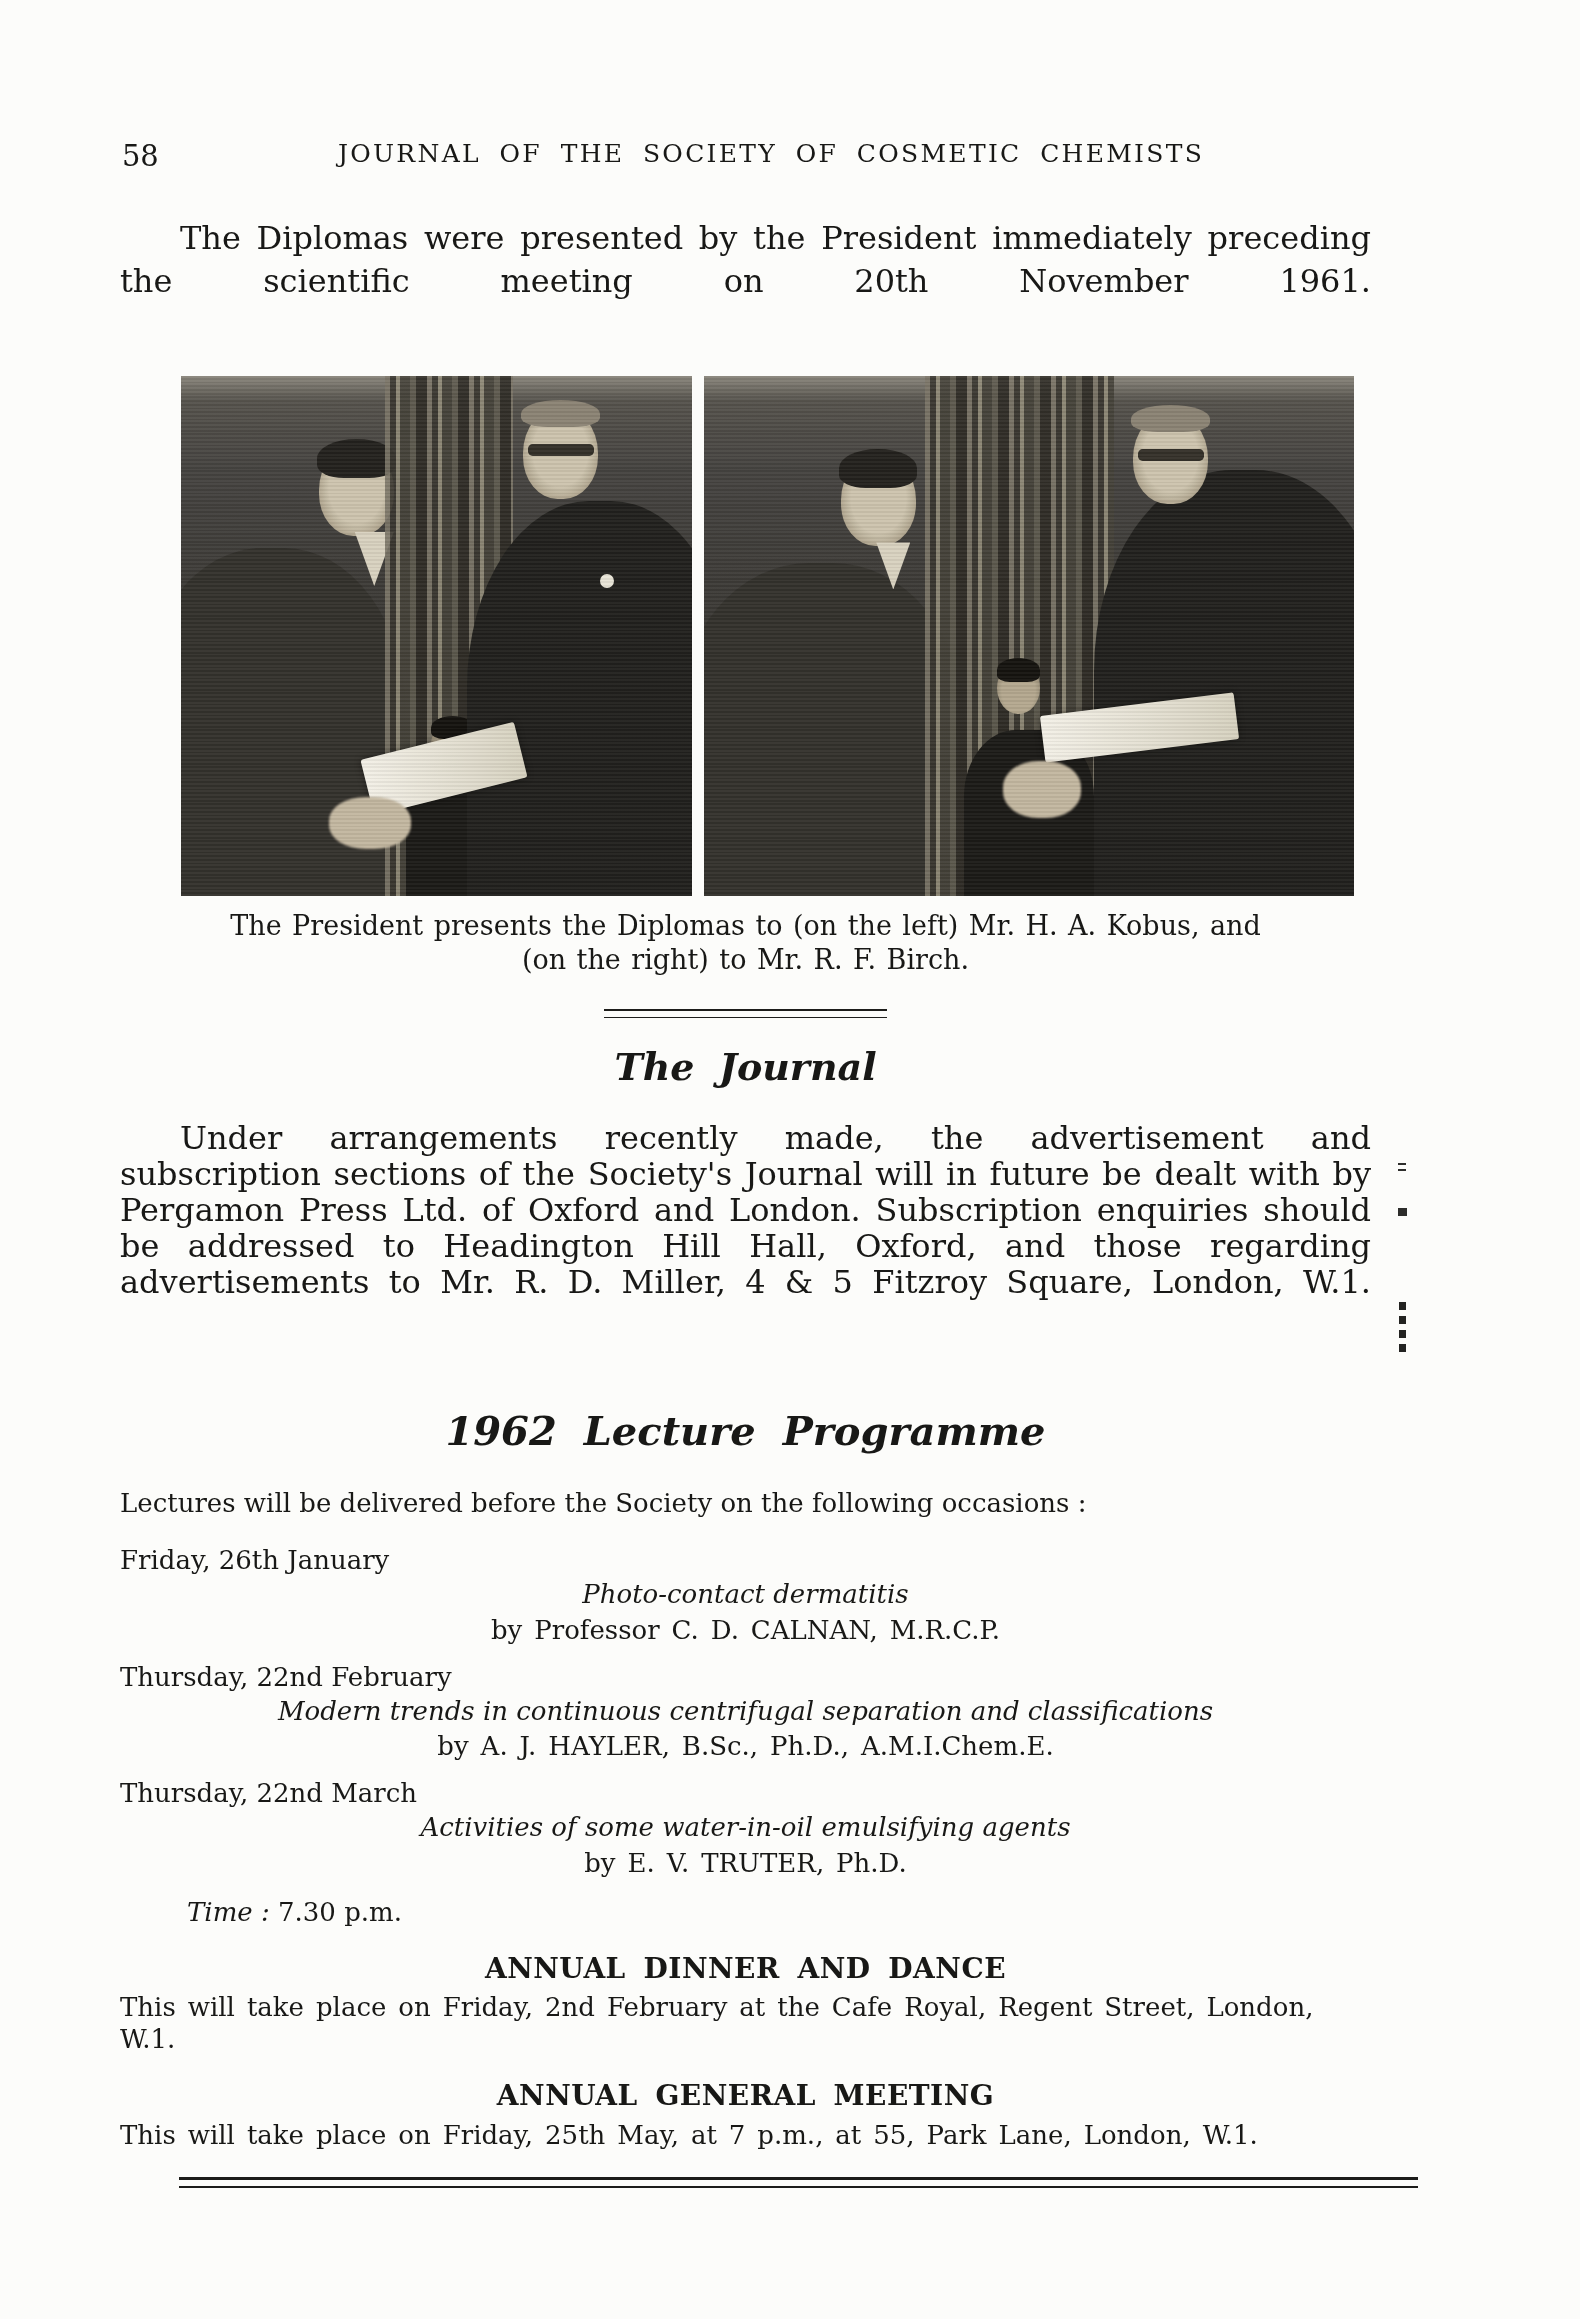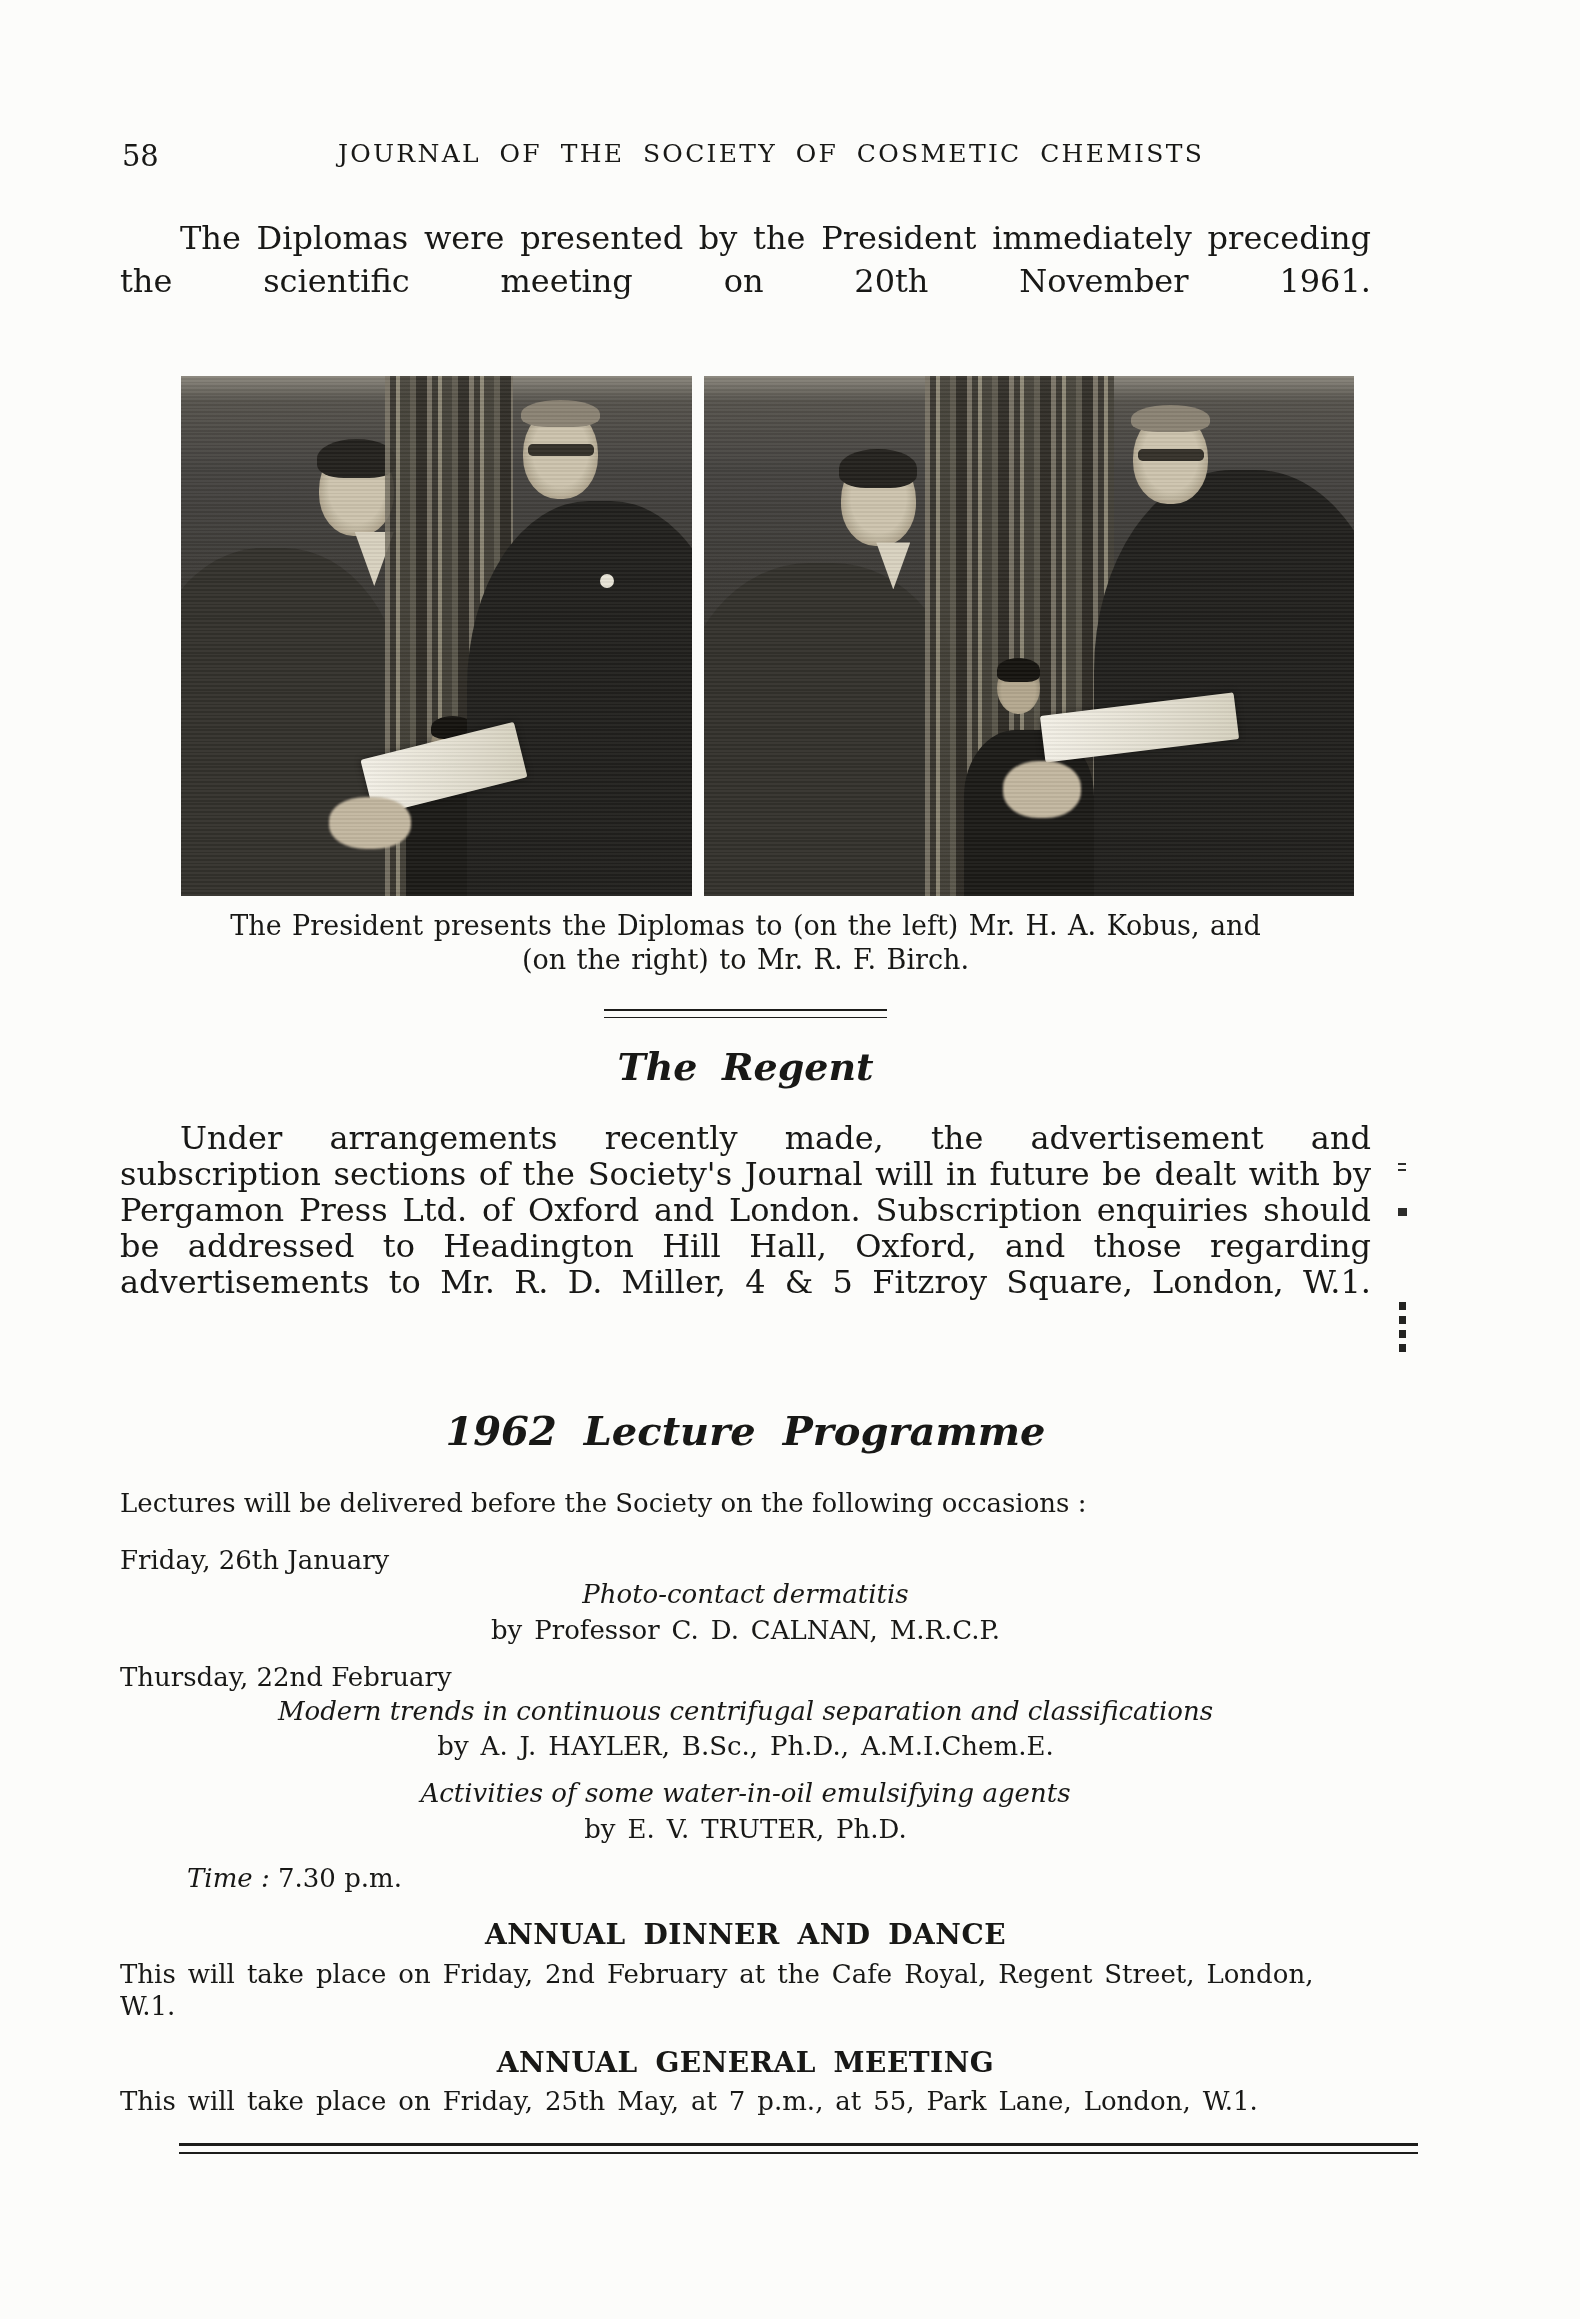--- a/index.html
+++ b/index.html
@@ -186,39 +186,40 @@
 
       </div>
       <div class="caption">
         <div>The President presents the Diplomas to (on the left) Mr. H. A. Kobus, and</div>
         <div>(on the right) to Mr. R. F. Birch.</div>
       </div>
     </div>
 
     <div class="divider"></div>
 
-    <h2 class="h-journal">The Regent</h2>
+    <h2 class="h-journal">The Journal</h2>
     <p class="journal-body">Under arrangements recently made, the advertisement and subscription sections of the Society's Journal will in future be dealt with by Pergamon Press Ltd. of Oxford and London.  Subscription enquiries should be addressed to Headington Hill Hall, Oxford, and those regarding advertisements to Mr. R. D. Miller, 4 &amp; 5 Fitzroy Square, London, W.1.</p>
 
     <h2 class="h-programme">1962 Lecture Programme</h2>
     <p class="prog-intro">Lectures will be delivered before the Society on the following occasions :</p>
 
     <div class="lecture">
       <div class="date">Friday, 26th January</div>
       <div class="title">Photo-contact dermatitis</div>
       <div class="speaker">by Professor C. D. CALNAN, M.R.C.P.</div>
     </div>
 
     <div class="lecture">
       <div class="date">Thursday, 22nd February</div>
       <div class="title">Modern trends in continuous centrifugal separation and classifications</div>
       <div class="speaker">by A. J. HAYLER, B.Sc., Ph.D., A.M.I.Chem.E.</div>
     </div>
 
     <div class="lecture">
+      <div class="date">Thursday, 22nd March</div>
       <div class="title">Activities of some water-in-oil emulsifying agents</div>
       <div class="speaker">by E. V. TRUTER, Ph.D.</div>
     </div>
 
 
     <div class="venue-row">
       <div>
         <span class="ital">Time :</span>
         <span>7.30 p.m.</span>
       </div>

